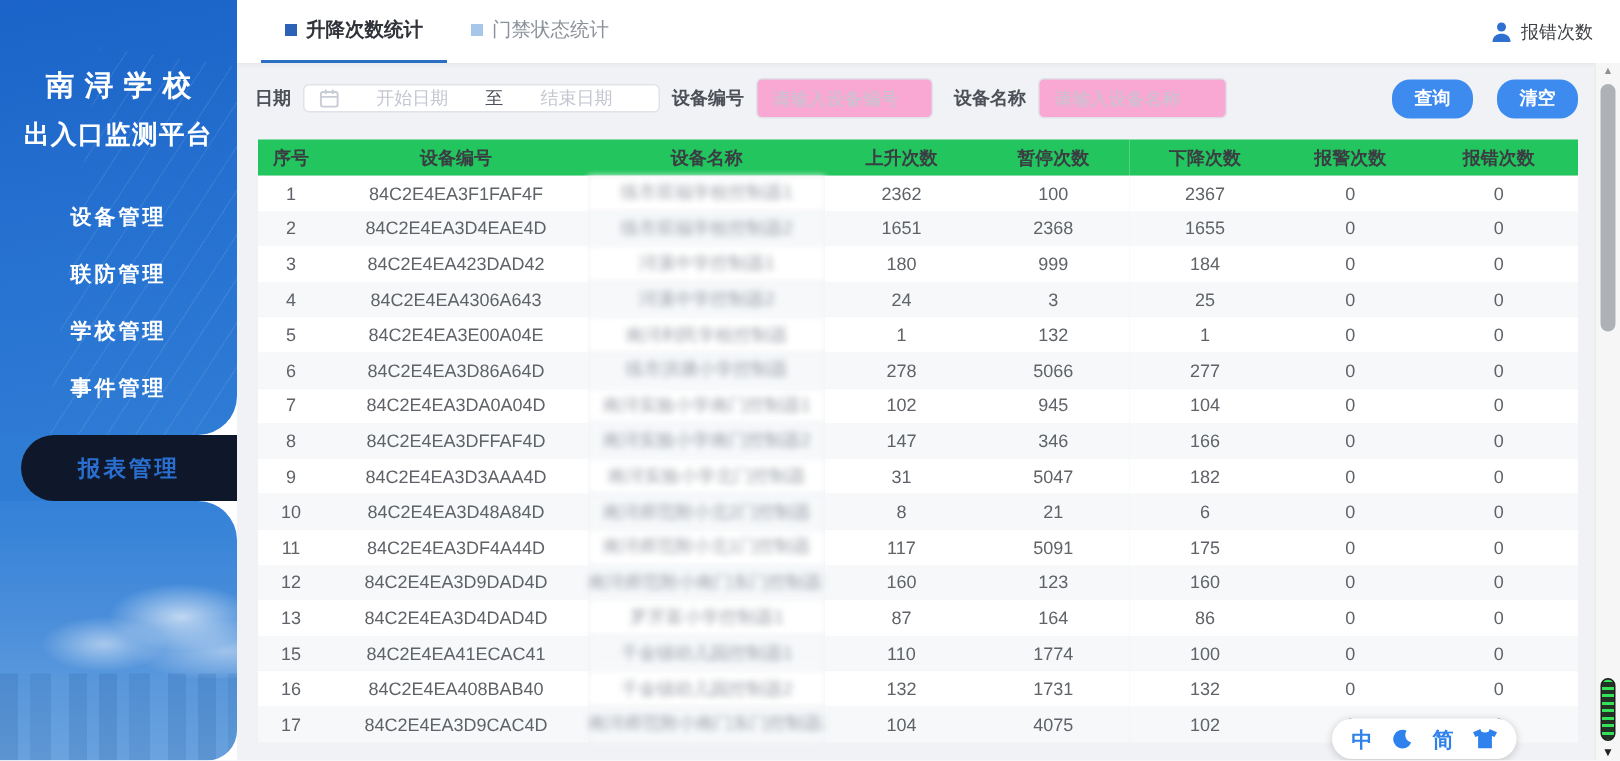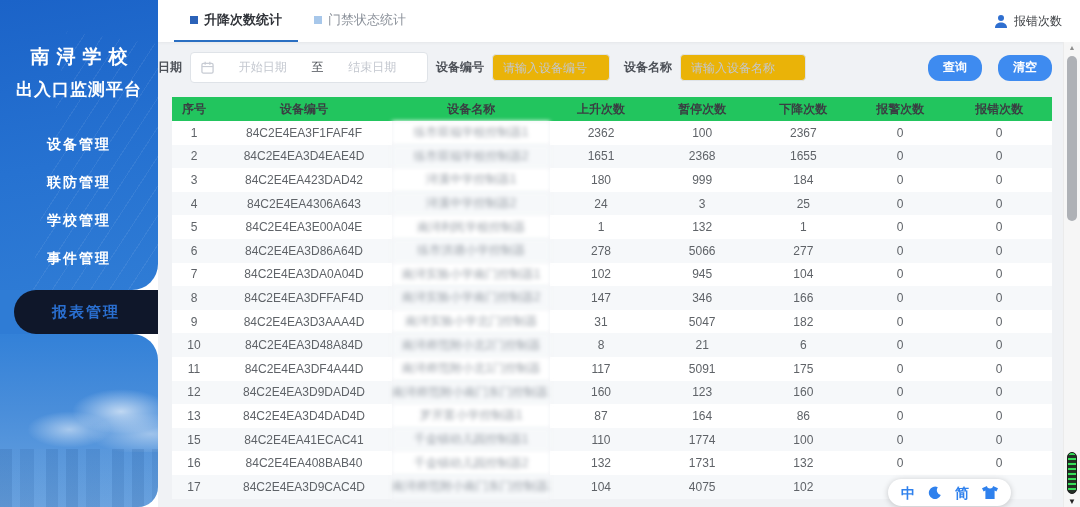--- a/index.html
+++ b/index.html
@@ -46,27 +46,27 @@
     justify-content:space-between; box-shadow:0 1px 3px rgba(0,0,0,.05); }
   .tabs { display:flex; padding-left:16px; }
   .tab { display:flex; align-items:center; gap:6px; padding:0 16px; font-size:13px;
     color:#8b919a; cursor:pointer; border-bottom:2px solid transparent; }
   .tab .bullet { width:8px; height:8px; background:#a7c7ea; display:inline-block; }
   .tab.active { color:#303339; border-bottom-color:#2a6fc2; font-weight:bold; }
   .tab.active .bullet { background:#2b62b8; }
   .user { display:flex; align-items:center; gap:6px; padding-right:18px; font-size:12px;
     color:#3c3f43; cursor:pointer; }
 
-  .filterbar { display:flex; align-items:center; gap:8px; padding:10px 28px 8px 0; }
+  .filterbar { display:flex; align-items:center; gap:8px; padding:10px 28px 8px 12px; }
   .flabel { font-size:12px; color:#4c5057; font-weight:bold; white-space:nowrap; }
-  .date-range { width:238px; height:31px; background:#fff; border:1px solid #dfe3e8;
+  .date-range { width:238px; height:19px; background:#fff; border:1px solid #dfe3e8;
     border-radius:4px; display:flex; align-items:center; padding:0 10px; gap:4px; cursor:text; }
   .date-range .ph { flex:1; text-align:center; font-size:12px; color:#c3c7cf; }
   .date-range .to { font-size:12px; color:#4c5057; }
-  .fin { height:27px; border:1px solid #dfe3e8; border-radius:4px; background:#eab308;
+  .fin { height:27px; border:1px solid #dfe3e8; border-radius:4px; background:#f9a8d4;
     font-size:12px; color:#333; padding:0 10px; outline:none;
     font-family:"Liberation Sans","DejaVu Sans",sans-serif; }
   .fin::placeholder { color:#c3c7cf; }
   .fin.no { width:118px; margin-right:6px; }
   .fin.name { width:126px; }
   .spacer { flex:1; }
   .btn { height:26px; padding:0 15px; background:#3e8bf0; color:#fff; border:none;
     border-radius:12px; font-size:12px; font-weight:bold; cursor:pointer;
     font-family:"Liberation Sans","DejaVu Sans",sans-serif; }
   .btn + .btn { margin-left:8px; }

